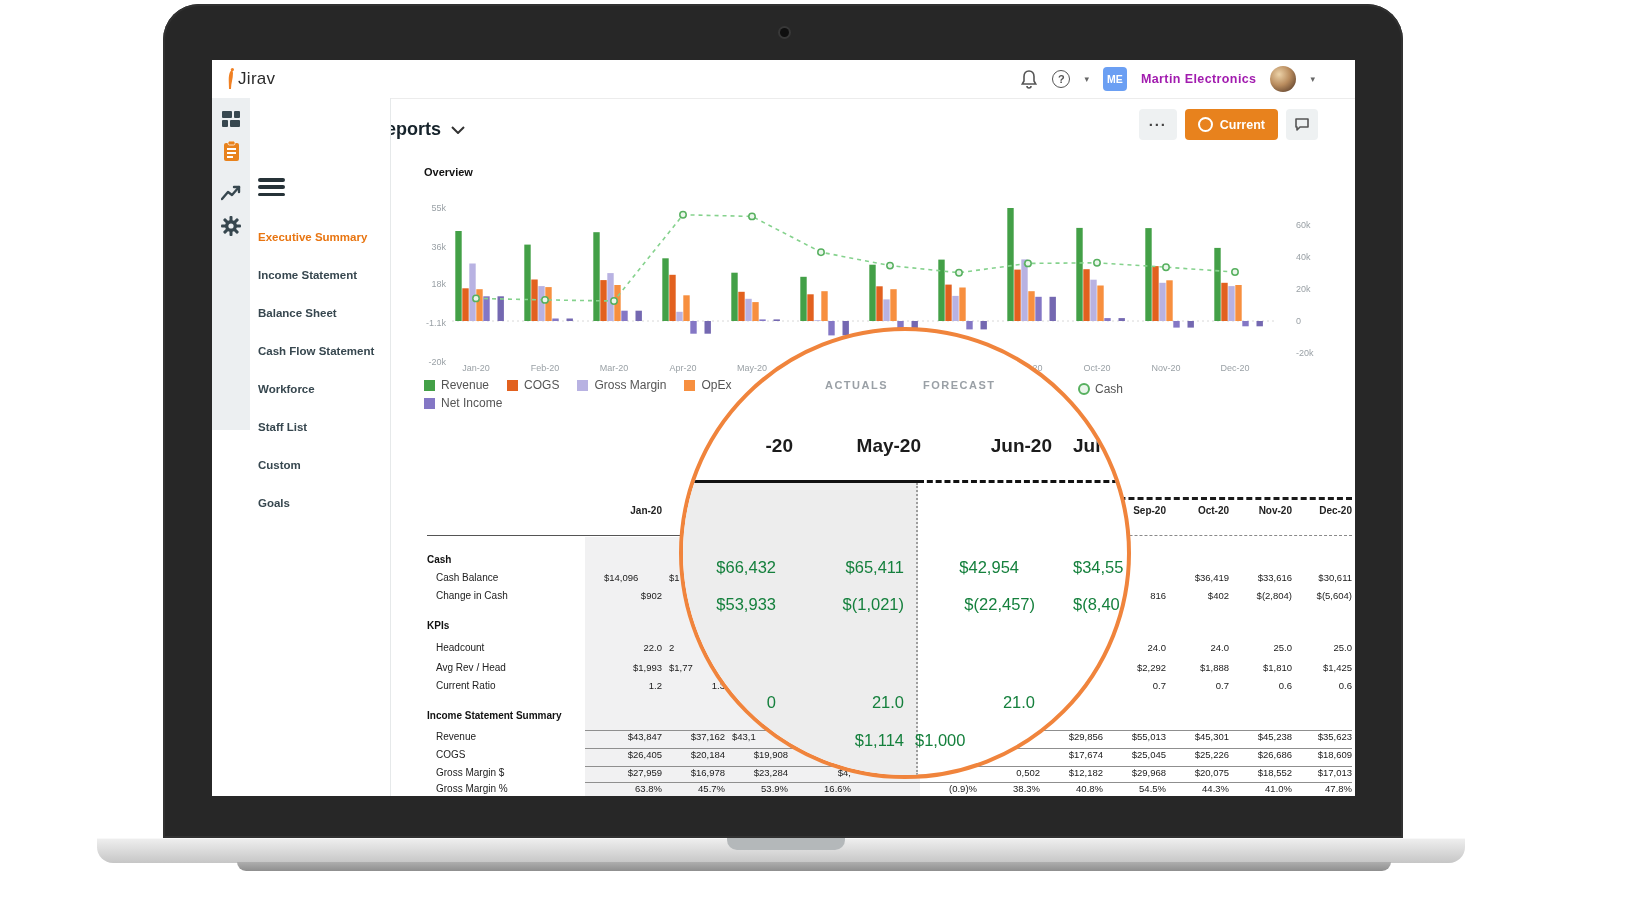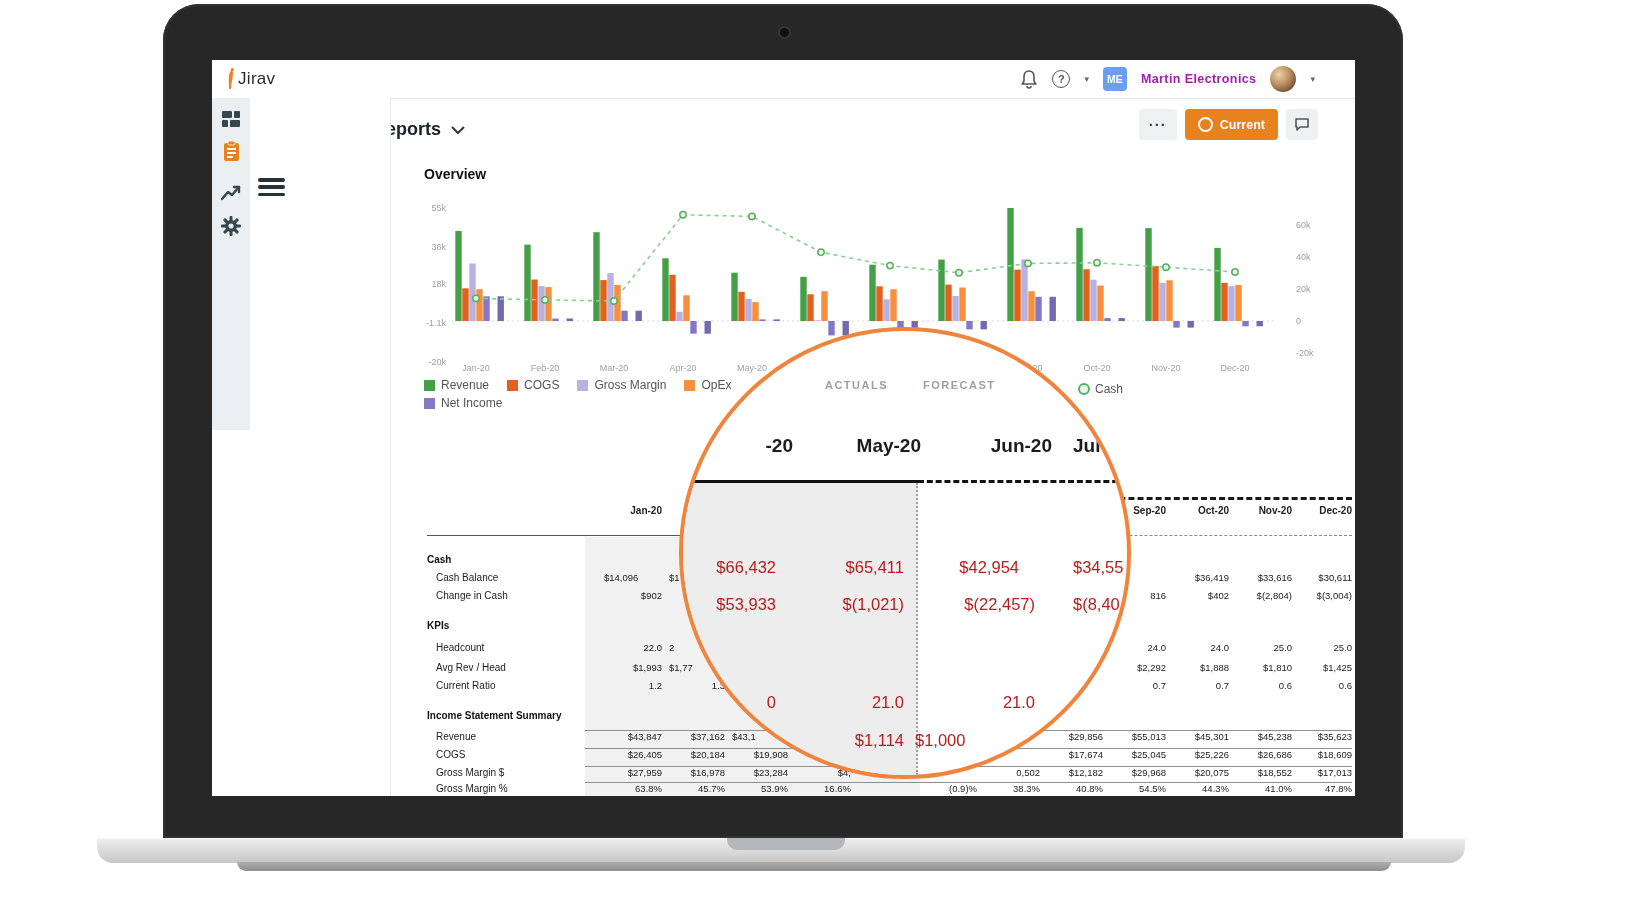--- a/index.html
+++ b/index.html
@@ -43,21 +43,21 @@
   
   .rail{left:0;top:38px;width:38px;height:332px;background:#eceff1;}
   .rail-icon{left:7px;width:24px;height:24px;display:flex;align-items:center;justify-content:center;}
   .sidebar{left:38px;top:38px;width:140px;height:698px;background:#fff;border-right:1px solid #e6e9ea;}
   .burger{left:46px;top:118px;width:27px;height:18px;display:flex;flex-direction:column;justify-content:space-between;}
   .burger i{display:block;height:3.5px;background:#263238;border-radius:2px;}
   #sb-items{left:46px;top:158px;width:130px;}
   .sb-item{height:38px;font-size:11.5px;font-weight:bold;color:#37474f;display:flex;align-items:center;cursor:pointer;}
   .sb-item.active{color:#e87511;}
   
-  .overview-title{left:212px;top:106px;font-size:14px;font-weight:800;color:#111;}
+  .overview-title{left:212px;top:106px;font-size:11px;font-weight:800;color:#111;}
   .tick{font-size:9px;fill:#9aa1a6;}
   #legend{left:212px;top:318px;width:380px;display:flex;flex-wrap:wrap;column-gap:18px;row-gap:4px;}
   .lg-item{display:flex;align-items:center;gap:6px;font-size:12px;color:#555;}
   .lg-item .sw{width:11px;height:11px;display:inline-block;}
   .cash-legend{left:866px;top:322px;display:flex;align-items:center;gap:5px;font-size:12px;color:#555;}
   .cash-ring{width:8px;height:8px;border:2px solid #57b05f;border-radius:50%;background:#eaf6eb;}
   
   .grey-panel{left:373px;top:477px;width:335px;height:259px;background:#f1f1f2;}
   .thin-line-solid{left:215px;top:475px;width:493px;border-top:1.5px solid #555;}
   .thin-line-dash{left:708px;top:475px;width:432px;border-top:1.5px dashed #8a8a8a;}
@@ -71,21 +71,21 @@
   .circle{left:467px;top:267px;width:452px;height:452px;border:4px solid #f0843c;border-radius:50%;
     background:#fff;box-sizing:border-box;overflow:hidden;z-index:30;}
   .mg-grey{left:0;top:152px;width:235px;height:292px;background:#ededed;}
   .mg-line-solid{left:0;top:149px;width:235px;height:3px;background:#111;}
   .mg-line-dash{left:235px;top:149px;width:209px;border-top:3px dashed #111;}
   .mg-divider{left:233px;top:152px;height:292px;border-left:2px dotted #9e9e9e;}
   .mg-act,.mg-fc{font-size:11px;font-weight:bold;color:#9aa0a6;letter-spacing:1.5px;top:48px;}
   .mg-act{left:105px;width:100px;text-align:right;}
   .mg-fc{left:240px;}
   .mg-month{font-size:19px;font-weight:800;color:#1c1c1c;}
-  .mg-val{font-size:16.5px;color:#b91c1c;}
+  .mg-val{font-size:16.5px;color:#15803d;}
 </style>
 </head>
 <body>
 
 <div class="abs laptop-body"></div>
 <div class="abs camera"></div>
 <div class="abs base-main"></div>
 <div class="abs base-notch"></div>
 <div class="abs base-lip"></div>
 
@@ -171,20 +171,30 @@
       </g>
       <circle cx="10" cy="10" r="2.6" fill="#eceff1"></circle>
     </svg>
   </div>
 
   <div class="abs sidebar"></div>
   <div class="abs burger">
       <i></i>
       <i></i>
       <i></i>
+    </div>
+  <div class="abs" id="sb-items">
+      <div class="sb-item active">Executive Summary</div>
+      <div class="sb-item">Income Statement</div>
+      <div class="sb-item">Balance Sheet</div>
+      <div class="sb-item">Cash Flow Statement</div>
+      <div class="sb-item">Workforce</div>
+      <div class="sb-item">Staff List</div>
+      <div class="sb-item">Custom</div>
+      <div class="sb-item">Goals</div>
     </div>
 
   <div class="abs overview-title">Overview</div>
   <svg class="abs" id="chart-svg" style="left:178px;top:98px;" width="940" height="230">
       <line x1="62" y1="163" x2="886" y2="163" stroke="#d8d8d8" stroke-dasharray="2 3"></line>
       <rect x="65.3" y="73.0" width="6.4" height="90.0" fill="#43a047"></rect>
       <rect x="134.3" y="86.6" width="6.4" height="76.4" fill="#43a047"></rect>
       <rect x="203.3" y="74.2" width="6.4" height="88.8" fill="#43a047"></rect>
       <rect x="272.3" y="100.3" width="6.4" height="62.7" fill="#43a047"></rect>
       <rect x="341.3" y="114.7" width="6.4" height="48.3" fill="#43a047"></rect>
@@ -341,21 +351,21 @@
       <div class="abs tcell" style="top: 512px; width: 58px; left: 457px; text-align: left;">$1</div>
       <div class="abs tcell" style="top: 512px; width: 58px; left: 852px; text-align: right;">017</div>
       <div class="abs tcell" style="top: 512px; width: 58px; left: 959px; text-align: right;">$36,419</div>
       <div class="abs tcell" style="top: 512px; width: 58px; left: 1022px; text-align: right;">$33,616</div>
       <div class="abs tcell" style="top: 512px; width: 58px; left: 1082px; text-align: right;">$30,611</div>
       <div class="abs tlabel" style="left: 224px; top: 530px; width: 150px;">Change in Cash</div>
       <div class="abs tcell" style="top: 530px; width: 58px; left: 392px; text-align: right;">$902</div>
       <div class="abs tcell" style="top: 530px; width: 58px; left: 896px; text-align: right;">816</div>
       <div class="abs tcell" style="top: 530px; width: 58px; left: 959px; text-align: right;">$402</div>
       <div class="abs tcell" style="top: 530px; width: 58px; left: 1022px; text-align: right;">$(2,804)</div>
-      <div class="abs tcell" style="top: 530px; width: 58px; left: 1082px; text-align: right;">$(3,004)</div>
+      <div class="abs tcell" style="top: 530px; width: 58px; left: 1082px; text-align: right;">$(5,604)</div>
       <div class="abs tgroup" style="left: 215px; top: 560px; width: 150px;">KPIs</div>
       <div class="abs tlabel" style="left: 224px; top: 582px; width: 150px;">Headcount</div>
       <div class="abs tcell" style="top: 582px; width: 58px; left: 392px; text-align: right;">22.0</div>
       <div class="abs tcell" style="top: 582px; width: 58px; left: 457px; text-align: left;">2</div>
       <div class="abs tcell" style="top: 582px; width: 58px; left: 896px; text-align: right;">24.0</div>
       <div class="abs tcell" style="top: 582px; width: 58px; left: 959px; text-align: right;">24.0</div>
       <div class="abs tcell" style="top: 582px; width: 58px; left: 1022px; text-align: right;">25.0</div>
       <div class="abs tcell" style="top: 582px; width: 58px; left: 1082px; text-align: right;">25.0</div>
       <div class="abs tlabel" style="left: 224px; top: 602px; width: 150px;">Avg Rev / Head</div>
       <div class="abs tcell" style="top: 602px; width: 58px; left: 392px; text-align: right;">$1,993</div>

